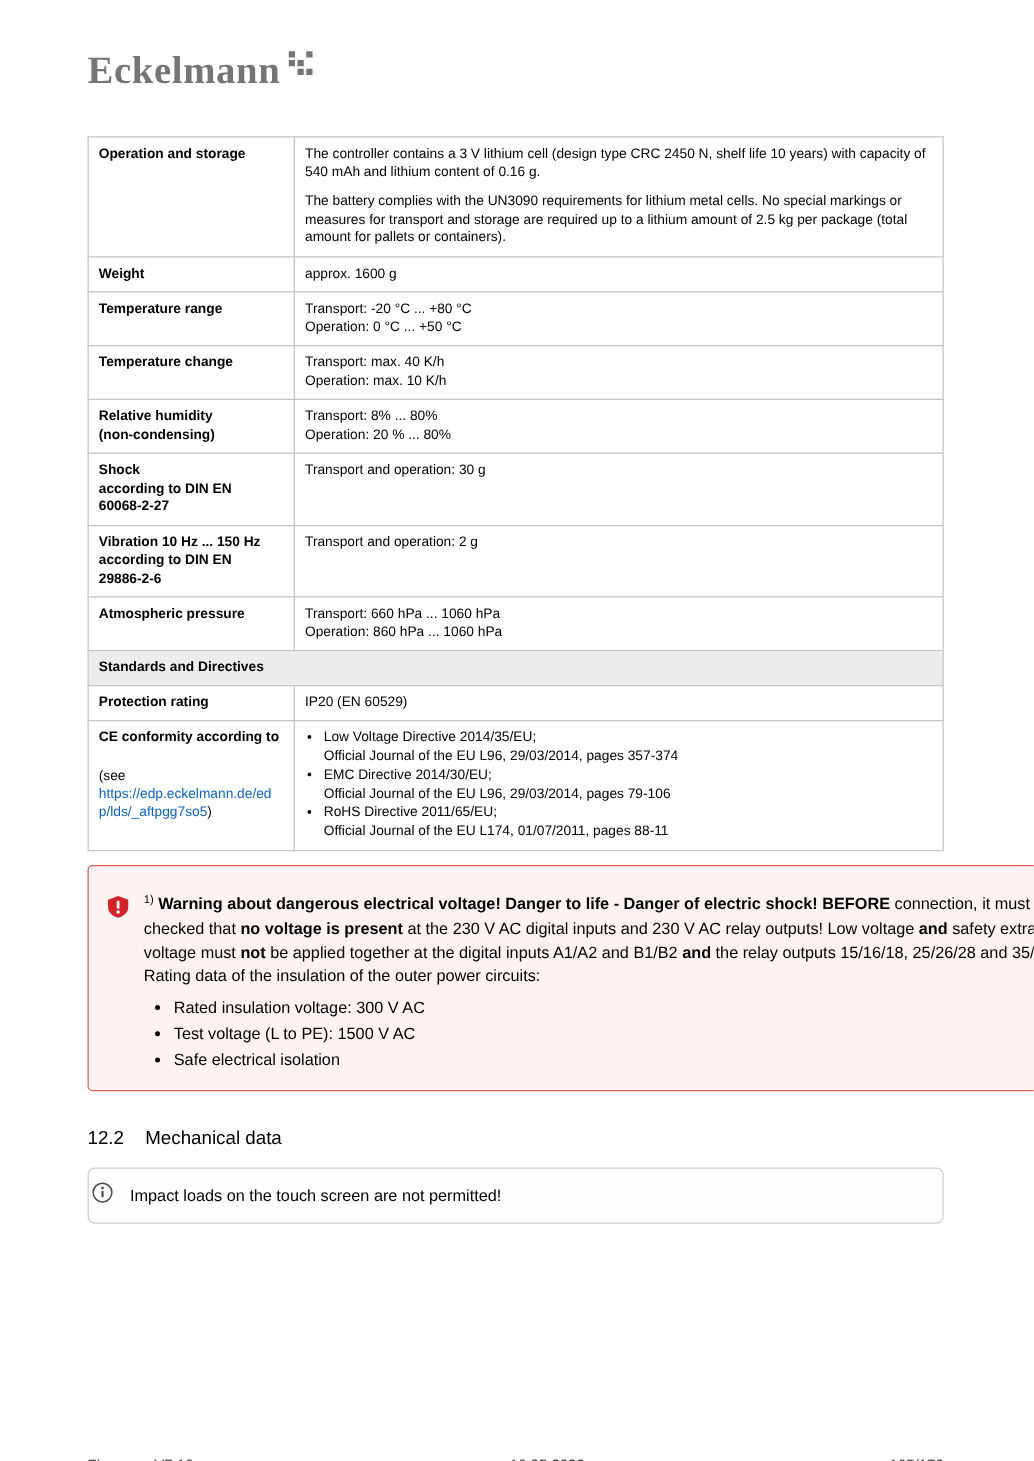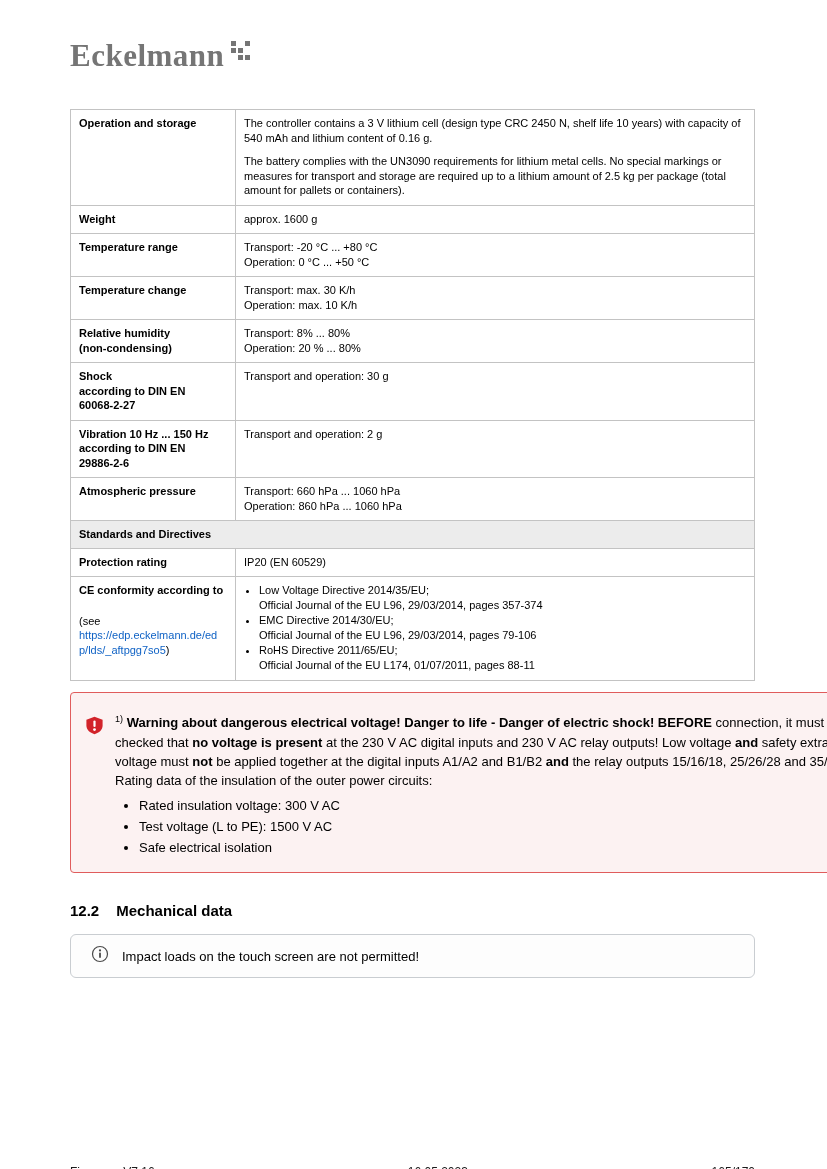--- a/index.html
+++ b/index.html
@@ -61,32 +61,32 @@
   .warning-icon { flex: 0 0 19px; margin-top: 3px; }
   .warning-body { font-size: 13px; line-height: 1.48; }
   .warning-text { margin: 0; }
   .warning-text sup { font-size: 9px; }
   ul.warning-bullets { margin: 5px 0 0 0; padding-left: 24px; list-style: disc; }
   ul.warning-bullets li { margin: 2px 0; }
 
   
   h2.section-heading {
     margin: 29px 0 0 0;
-    font-size: 15px; font-weight: 700;
+    font-size: 15px; font-weight: 400;
     display: flex; gap: 17px;
   }
 
   
   .info-box {
     margin-top: 15px;
     width: 685px;
     border: 1px solid var(--info-border, #c9cdd1);
     background: #fdfdfd;
     border-radius: 6px;
-    padding: 10px 20px;
+    padding: 10px 2px;
     display: flex; align-items: center; gap: 13px;
   }
   .info-text { font-size: 13px; }
 
   
   .footer {
     position: absolute; left: 70px; right: 72px; bottom: 30px;
     display: flex; align-items: baseline;
     font-size: 12px; color: #1a1a1a;
   }
@@ -139,21 +139,21 @@
             <td class="value-cell">
               <div>Transport: -20 °C ... +80 °C</div>
               <div>Operation: 0 °C ... +50 °C</div>
             </td>
           </tr>
           <tr>
             <td class="label-cell">
               <div>Temperature change</div>
             </td>
             <td class="value-cell">
-              <div>Transport: max. 30 K/h</div>
+              <div>Transport: max. 40 K/h</div>
               <div>Operation: max. 10 K/h</div>
             </td>
           </tr>
           <tr>
             <td class="label-cell">
               <div>Relative humidity</div>
               <div>(non-condensing)</div>
             </td>
             <td class="value-cell">
               <div>Transport: 8% ... 80%</div>

